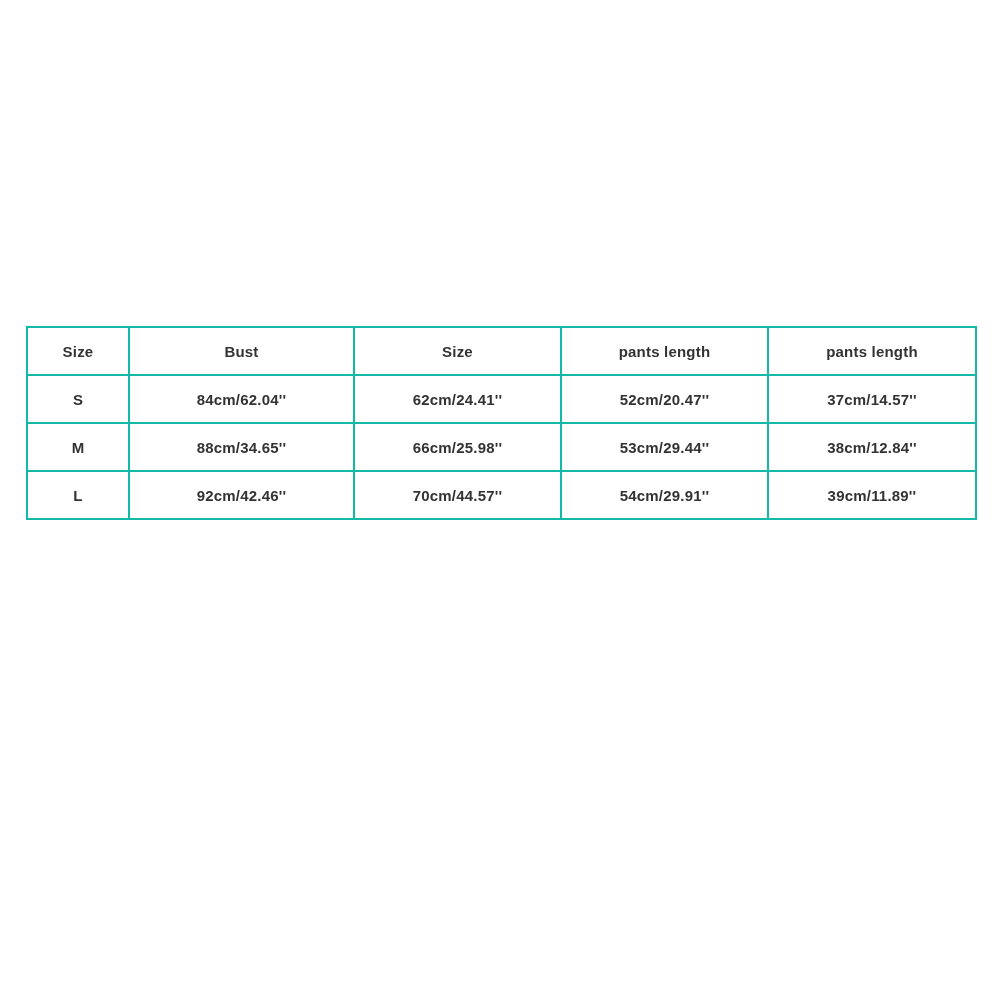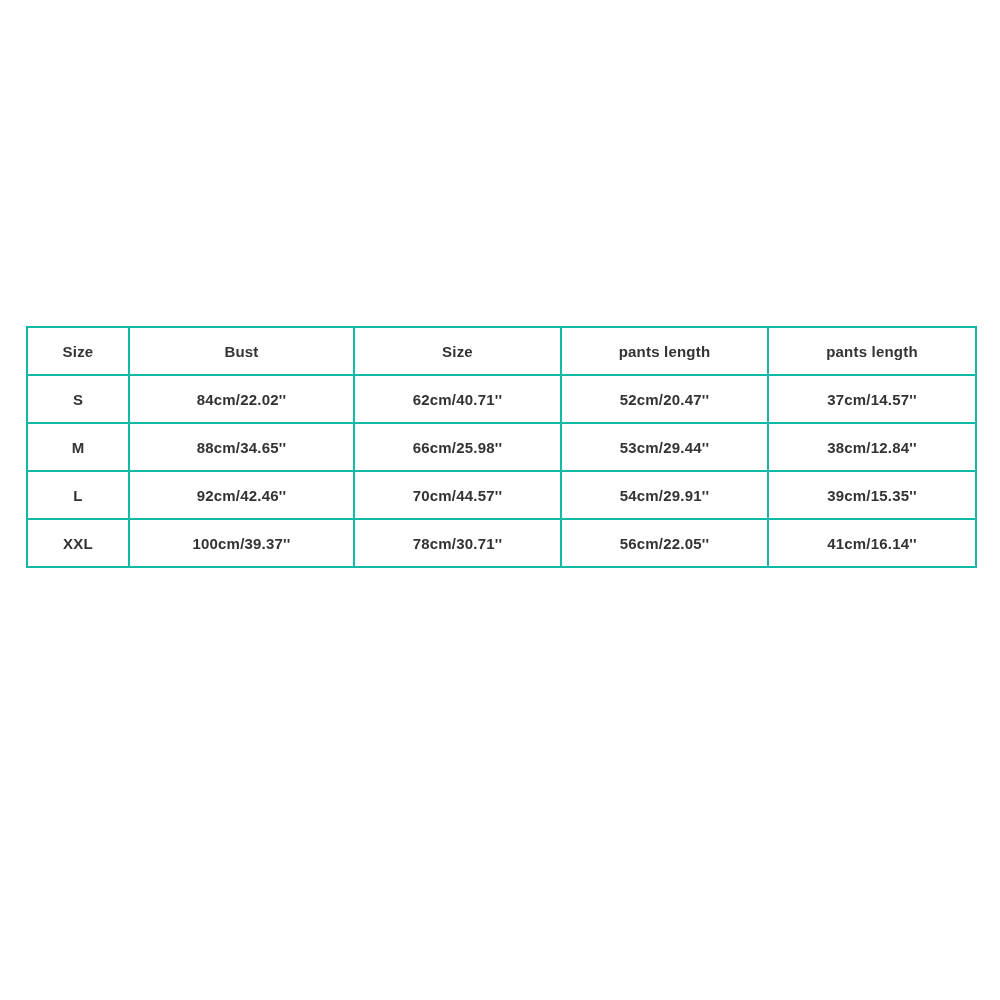--- a/index.html
+++ b/index.html
@@ -61,41 +61,34 @@
         <th>Size</th>
         <th>Bust</th>
         <th>Size</th>
         <th>pants length</th>
         <th>pants length</th>
       </tr>
     </thead>
     <tbody>
       <tr>
         <td>S</td>
-        <td>84cm/22.02''</td>
-        <td>62cm/40.71''</td>
+        <td>84cm/62.04''</td>
+        <td>62cm/24.41''</td>
         <td>52cm/20.47''</td>
         <td>37cm/14.57''</td>
       </tr>
       <tr>
         <td>M</td>
         <td>88cm/34.65''</td>
         <td>66cm/25.98''</td>
         <td>53cm/29.44''</td>
         <td>38cm/12.84''</td>
       </tr>
       <tr>
         <td>L</td>
         <td>92cm/42.46''</td>
         <td>70cm/44.57''</td>
         <td>54cm/29.91''</td>
-        <td>39cm/15.35''</td>
-      </tr>
-      <tr>
-        <td>XXL</td>
-        <td>100cm/39.37''</td>
-        <td>78cm/30.71''</td>
-        <td>56cm/22.05''</td>
-        <td>41cm/16.14''</td>
+        <td>39cm/11.89''</td>
       </tr>
     </tbody>
   </table>
 </div>
 
 </body></html>

